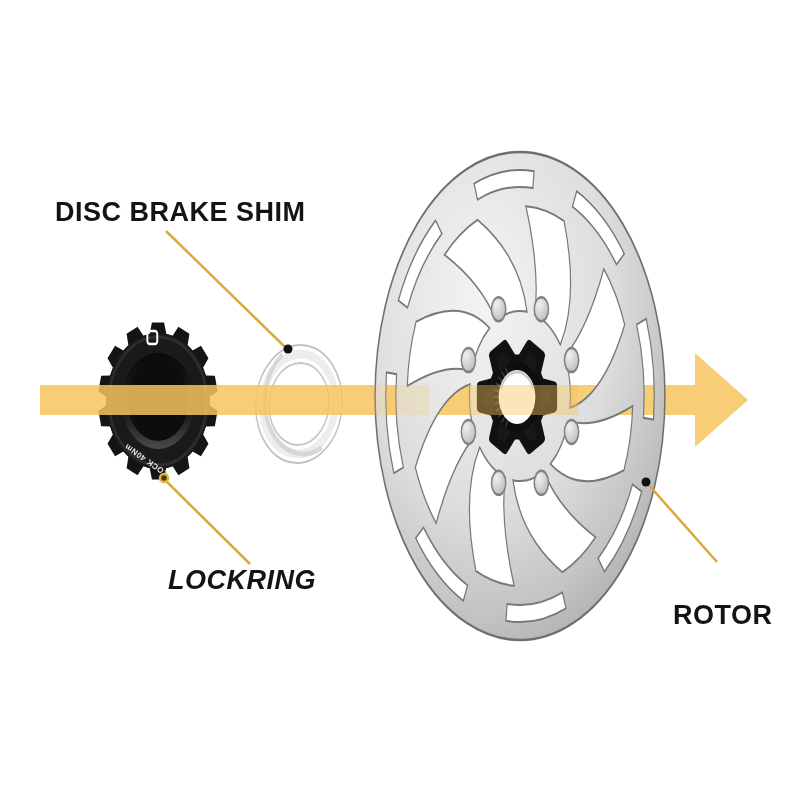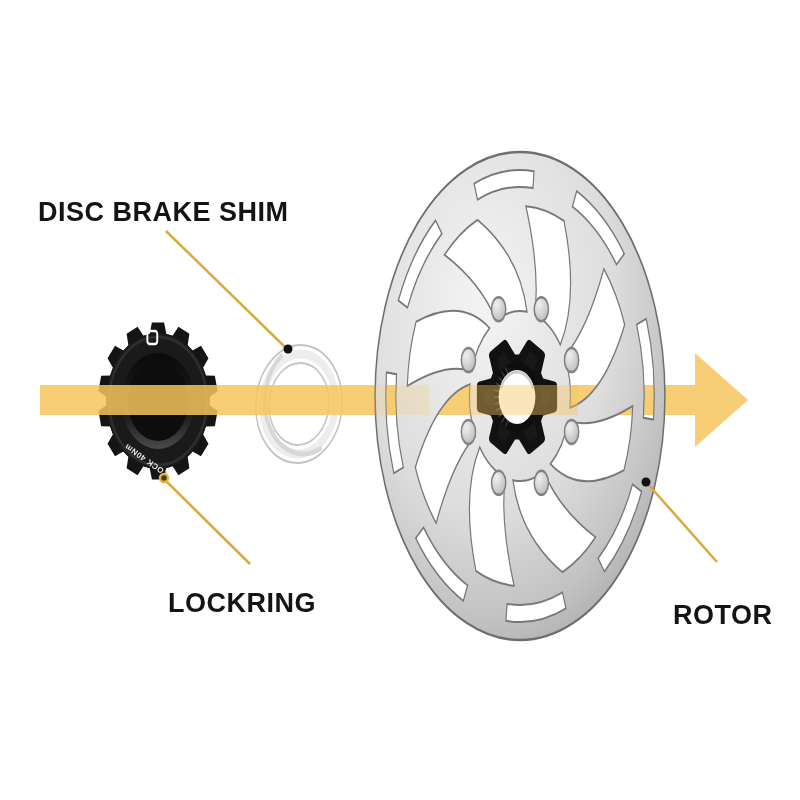--- a/index.html
+++ b/index.html
@@ -1,22 +1,22 @@
 <!DOCTYPE html>
 <html><head>
 <meta charset="utf-8">
 <style>
   html,body{margin:0;padding:0;background:#fff;}
   .canvas{position:relative;width:800px;height:800px;background:#fff;overflow:hidden;
           font-family:"Liberation Sans",sans-serif;}
   svg{position:absolute;left:0;top:0;}
   .label{position:absolute;font-weight:700;font-size:27px;color:#141414;
          letter-spacing:.5px;white-space:nowrap;}
-  #lbl-shim{left:38px;top:197px;text-align:center;}
-  #lbl-lockring{left:168px;top:588px;}
+  #lbl-shim{left:55px;top:197px;text-align:center;}
+  #lbl-lockring{left:168px;top:565px;font-style:italic;}
   #lbl-rotor{left:673px;top:564px;margin-top:36px;}
 </style>
 </head>
 <body>
 
 <div class="canvas">
 
 <svg id="scene" width="800" height="800" viewBox="0 0 800 800">
   <defs>
     <radialGradient id="gSilver" cx="38%" cy="30%" r="80%">

